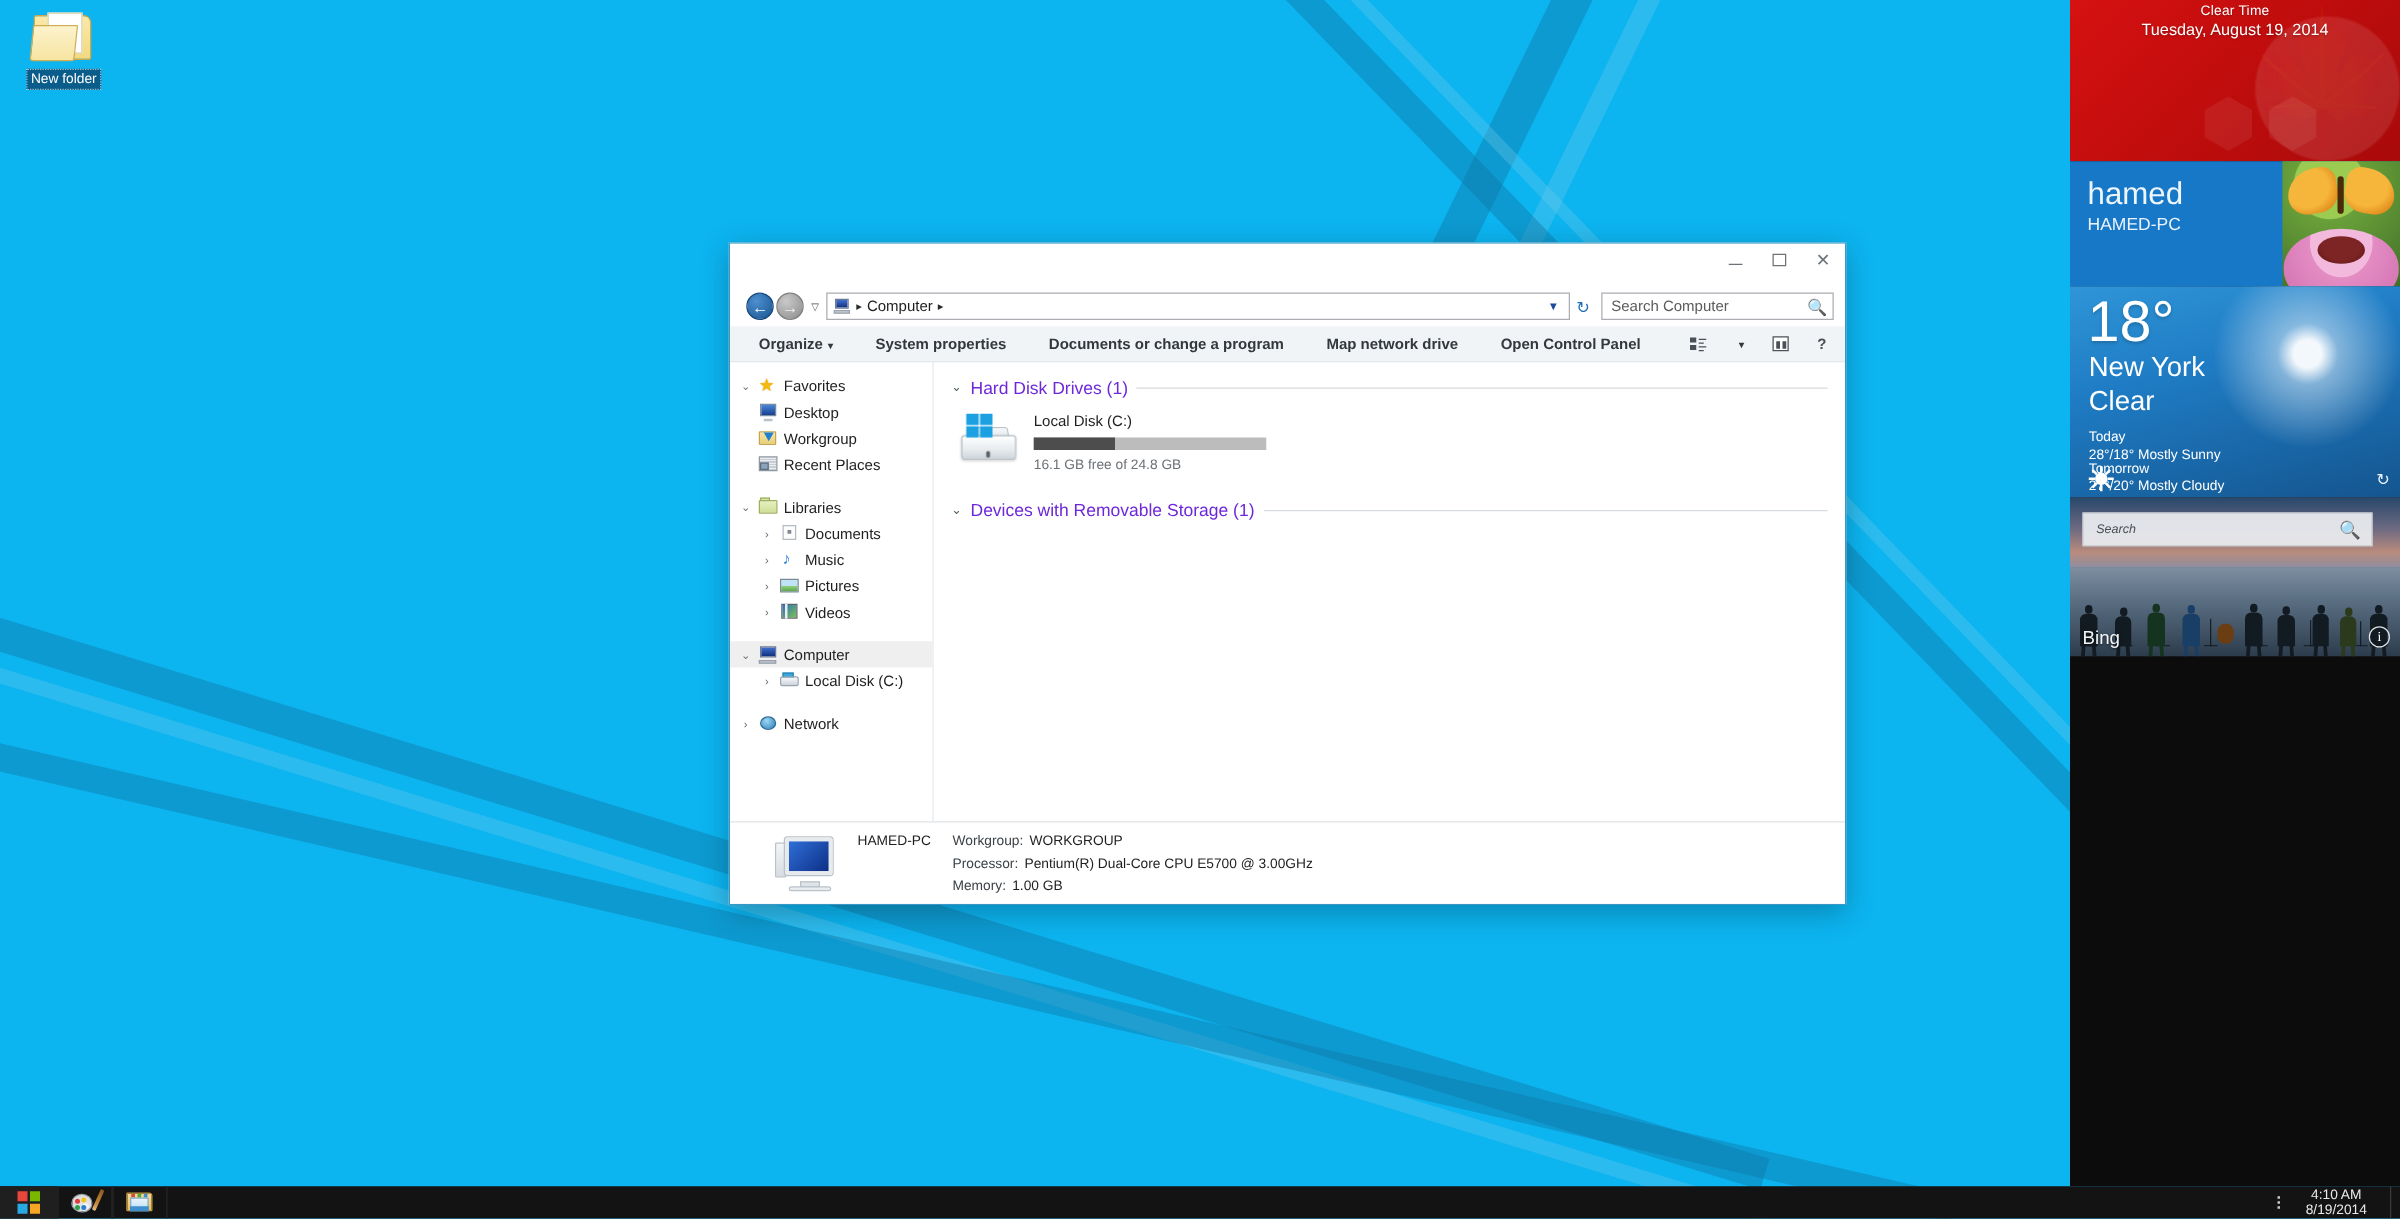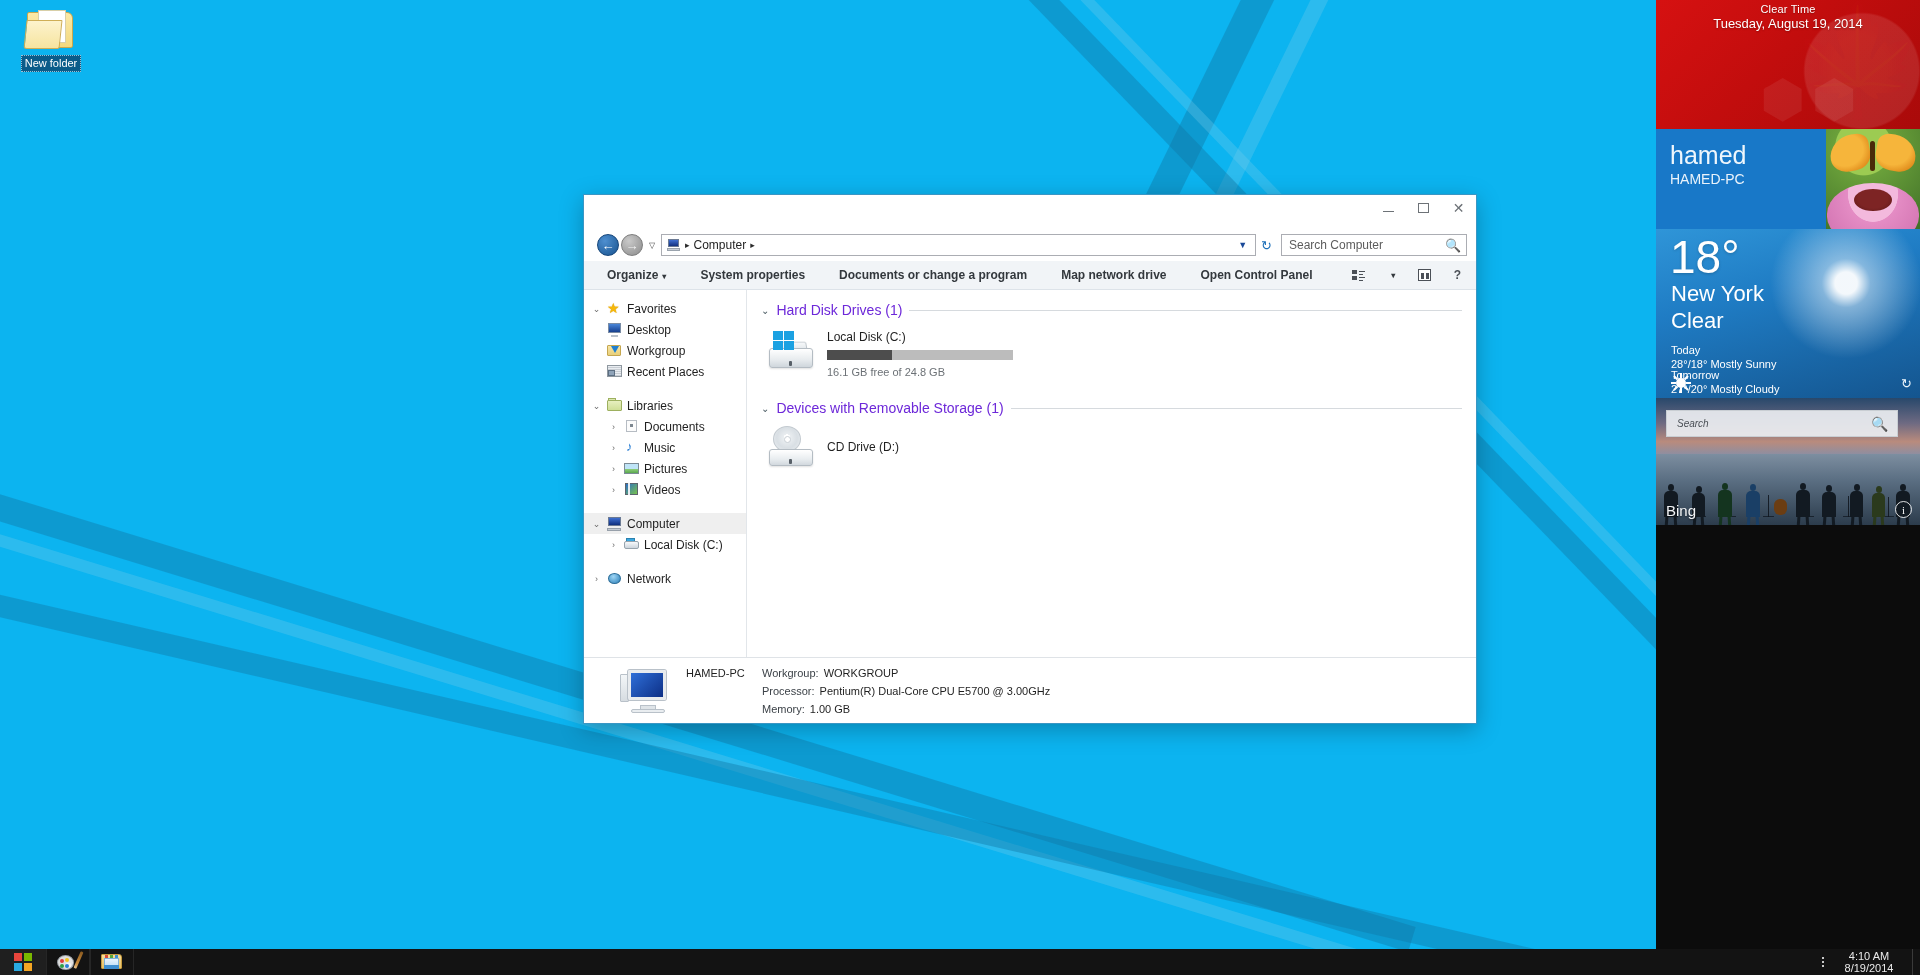--- a/index.html
+++ b/index.html
@@ -877,29 +877,20 @@
         </div>
 
         <div class="grp-gap"></div>
 
         <div class="group-head">
           <span class="grp-chev">⌄</span>
           <span class="grp-title">Devices with Removable Storage (1)</span>
           <span class="grp-rule"></span>
         </div>
 
-        <div class="drive-row">
-          <span class="cd-ico">
-            <span class="cd-disc"></span>
-            <span class="cd-hole"></span>
-            <span class="cd-tray"></span>
-            <span class="cd-led"></span>
-          </span>
-          <span class="cd-name">CD Drive (D:)</span>
-        </div>
       </div>
     </div>
 
     <div class="details">
       <span class="det-ico">
         <span class="det-tower"></span>
         <span class="det-mon"></span>
         <span class="det-stand"></span>
         <span class="det-base"></span>
       </span>

